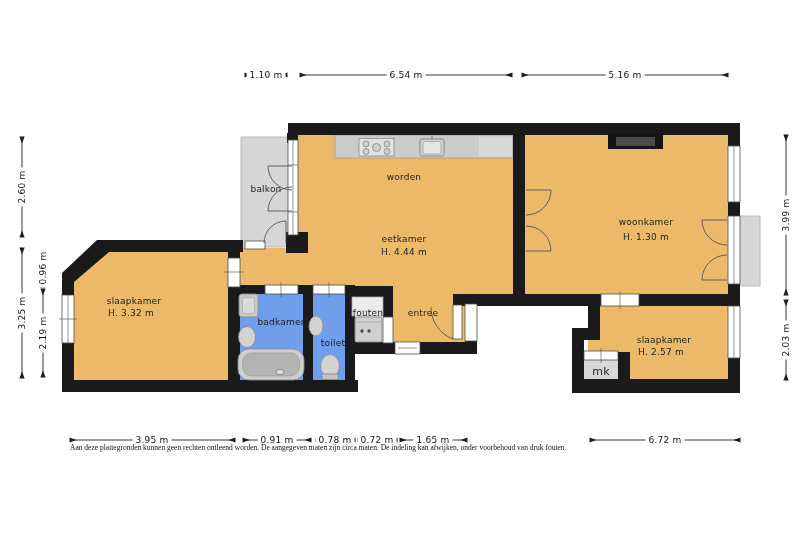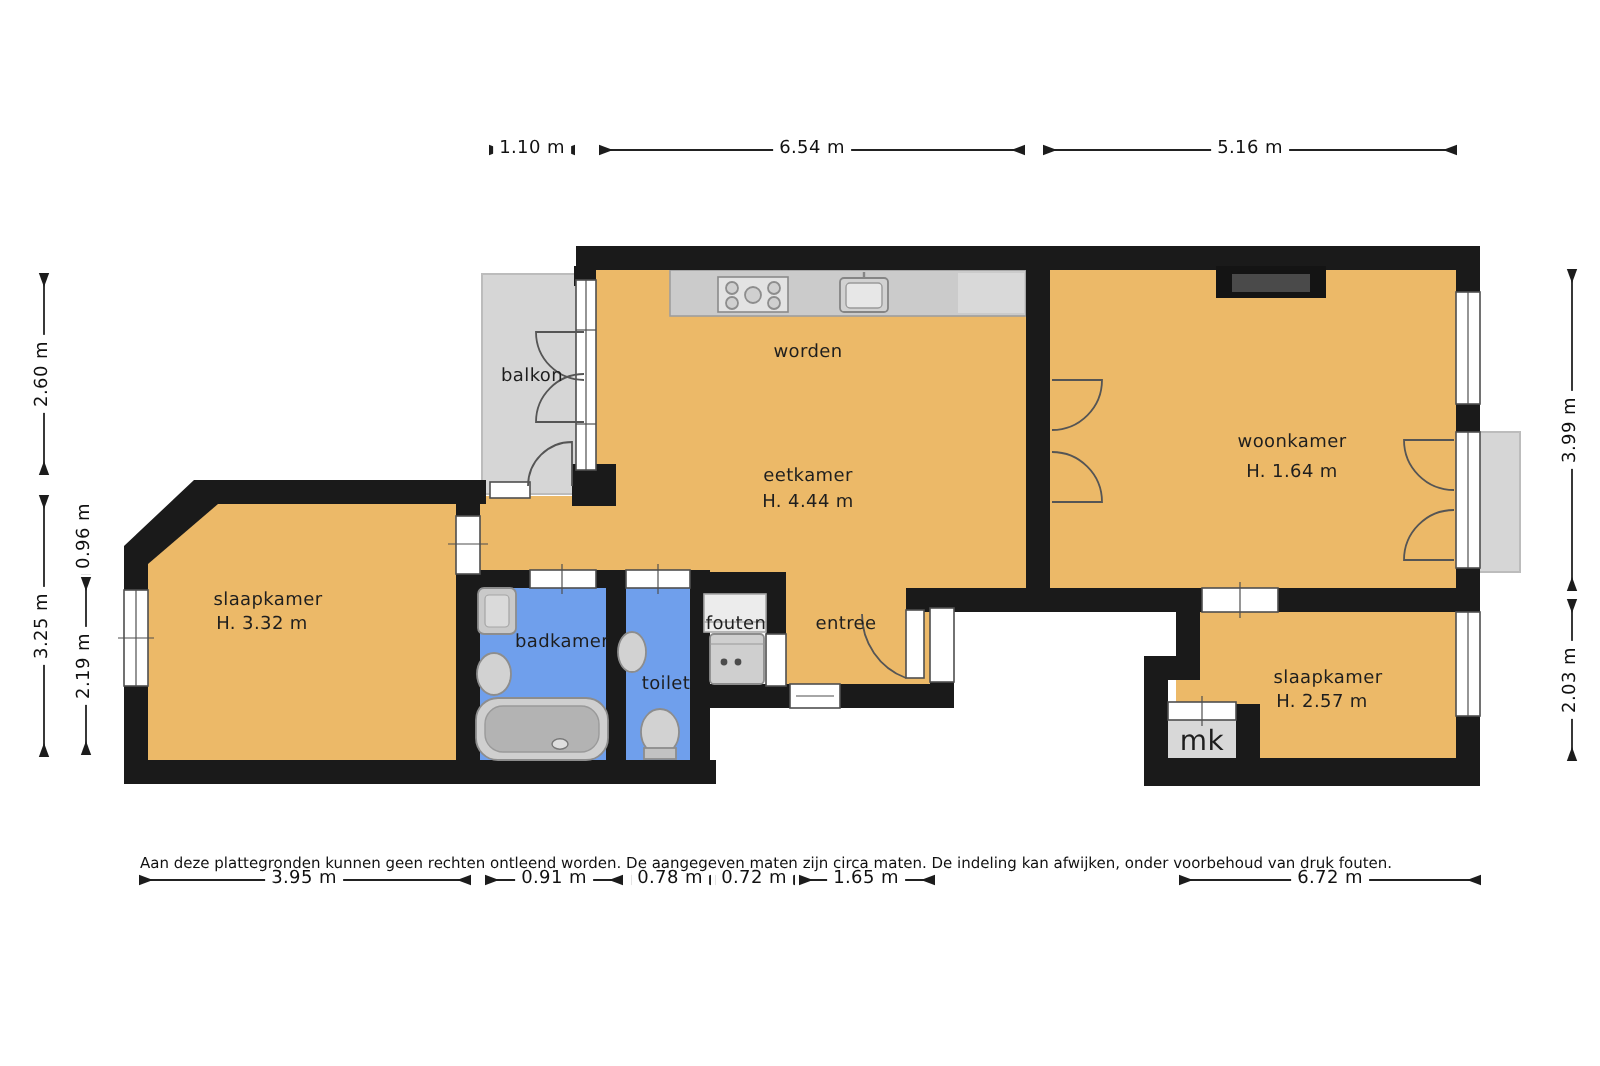--- a/index.html
+++ b/index.html
@@ -3,23 +3,23 @@
 <meta charset="utf-8">
 <style>
   html,body{margin:0;padding:0;background:#ffffff;}
   .stage{position:relative;width:800px;height:533px;background:#ffffff;overflow:hidden;
          font-family:"DejaVu Sans",sans-serif;}
   .stage svg{position:absolute;left:0;top:0;}
   .lbl{position:absolute;transform:translate(-50%,-50%);font-size:9px;color:#1e1e1e;
        white-space:nowrap;letter-spacing:.2px;line-height:1;}
   .dim{background:#ffffff;padding:0 3px;font-size:9px;color:#111;}
   .rot{transform:translate(-50%,-50%) rotate(-90deg);}
-  .small{font-size:14px;}
-  .disclaimer{position:absolute;left:70px;top:428px;transform:none;font-size:7.5px;
-       color:#111;white-space:nowrap;letter-spacing:0;}
+  .small{font-size:11px;}
+  .disclaimer{position:absolute;left:70px;top:444px;transform:none;font-size:7.5px;
+       color:#111;white-space:nowrap;letter-spacing:0;font-family:Liberation Serif, serif;}
   .wall{fill:#1a1a1a;}
   .win{fill:#ffffff;stroke:#4f4f4f;stroke-width:0.8;}
   .arc{fill:none;stroke:#555;stroke-width:0.9;}
   .fix{stroke:#8d8d8d;stroke-width:0.9;}
   .dimline{stroke:#222;stroke-width:0.9;}
 </style>
 </head>
 <body>
 
 <div class="stage">
@@ -173,21 +173,21 @@
     <line class="dimline" x1="786" y1="135" x2="786" y2="295" marker-start="url(#as)" marker-end="url(#ae)"></line>
     <line class="dimline" x1="786" y1="300" x2="786" y2="380" marker-start="url(#as)" marker-end="url(#ae)"></line>
   </g>
 </svg>
 
 <div class="lbl" style="left:266px;top:189px">balkon</div>
 <div class="lbl" style="left:404px;top:177px">worden</div>
 <div class="lbl" style="left:404px;top:239px">eetkamer</div>
 <div class="lbl" style="left:404px;top:252px">H. 4.44 m</div>
 <div class="lbl" style="left:646px;top:222px">woonkamer</div>
-<div class="lbl" style="left:646px;top:237px">H. 1.64 m</div>
+<div class="lbl" style="left:646px;top:237px">H. 1.30 m</div>
 <div class="lbl" style="left:134px;top:301px">slaapkamer</div>
 <div class="lbl" style="left:131px;top:313px">H. 3.32 m</div>
 <div class="lbl" style="left:281px;top:322px">badkamer</div>
 <div class="lbl" style="left:333px;top:343px">toilet</div>
 <div class="lbl" style="left:368px;top:313px">fouten</div>
 <div class="lbl" style="left:423px;top:313px">entree</div>
 <div class="lbl" style="left:664px;top:340px">slaapkamer</div>
 <div class="lbl" style="left:661px;top:352px">H. 2.57 m</div>
 <div class="lbl small" style="left:601px;top:371px">mk</div>
 

